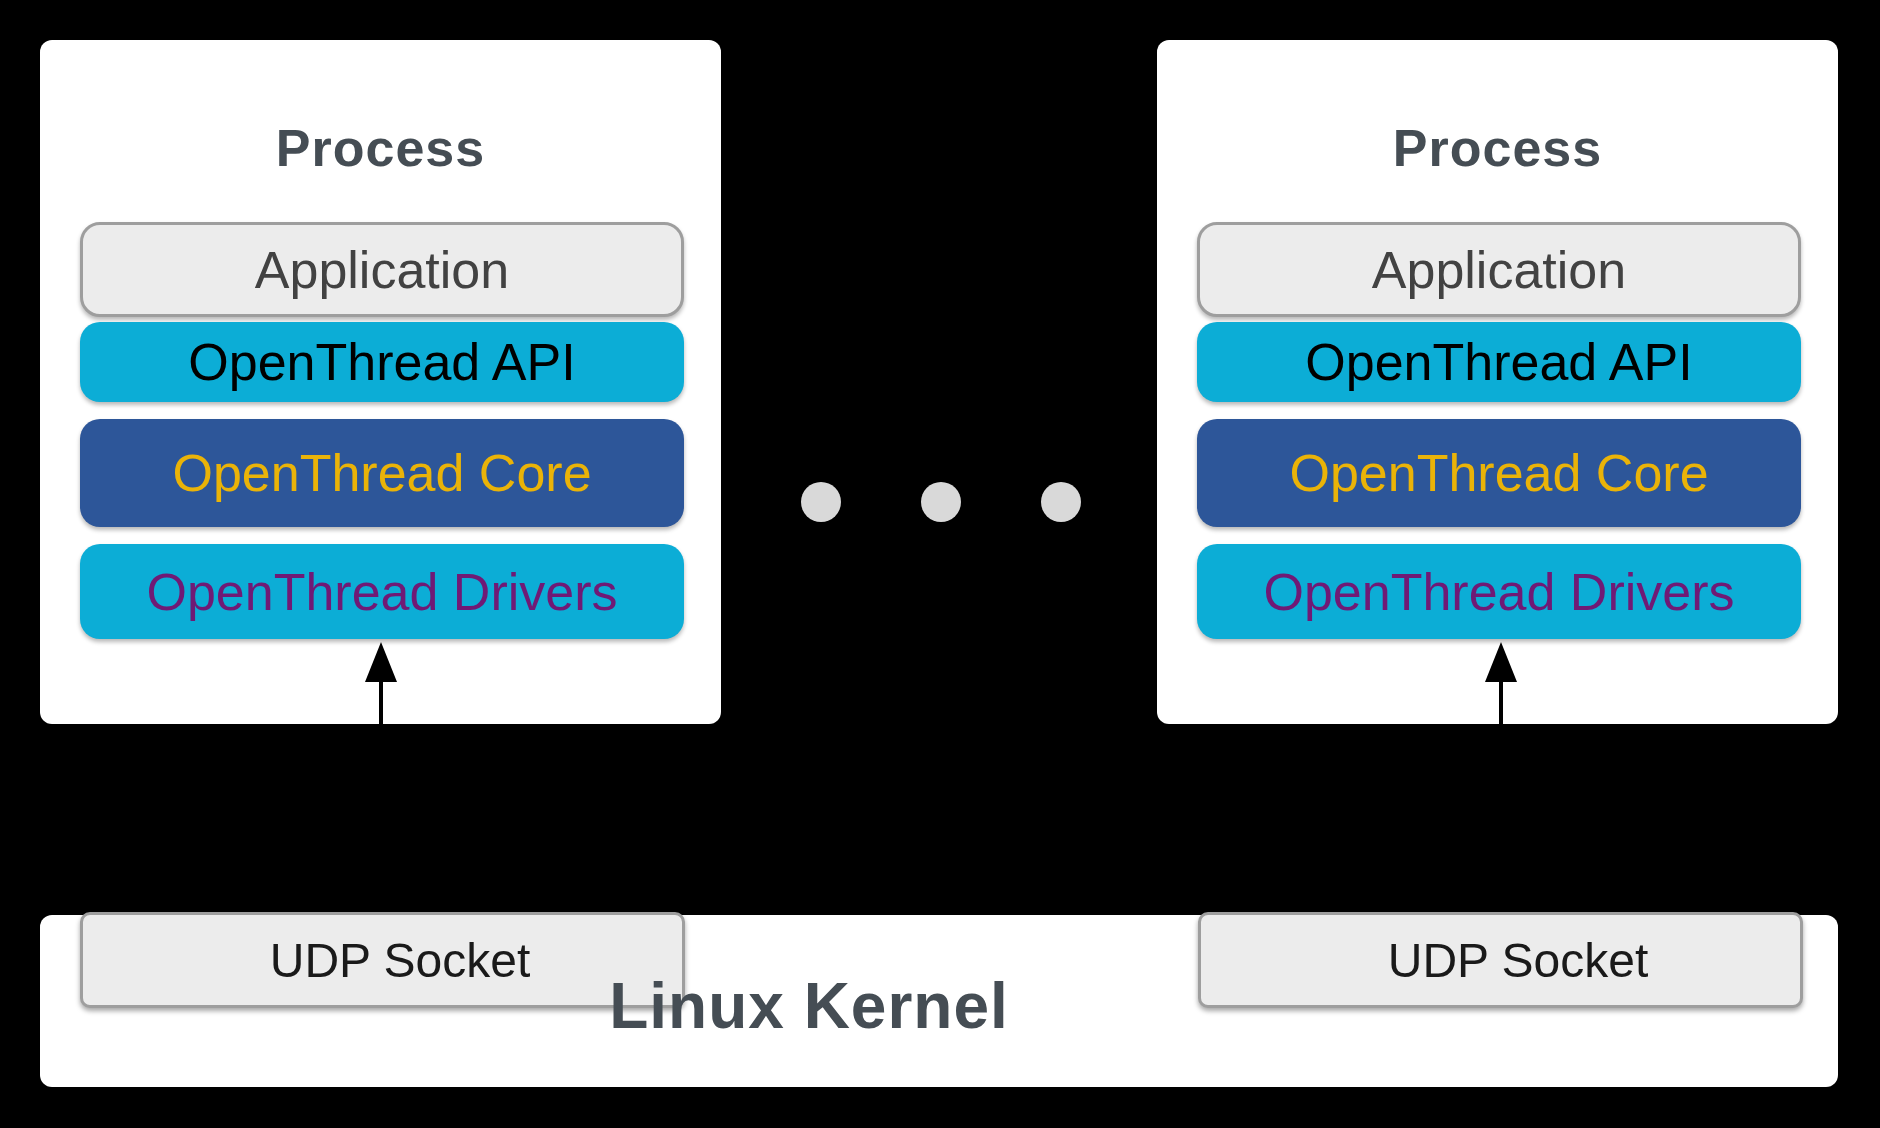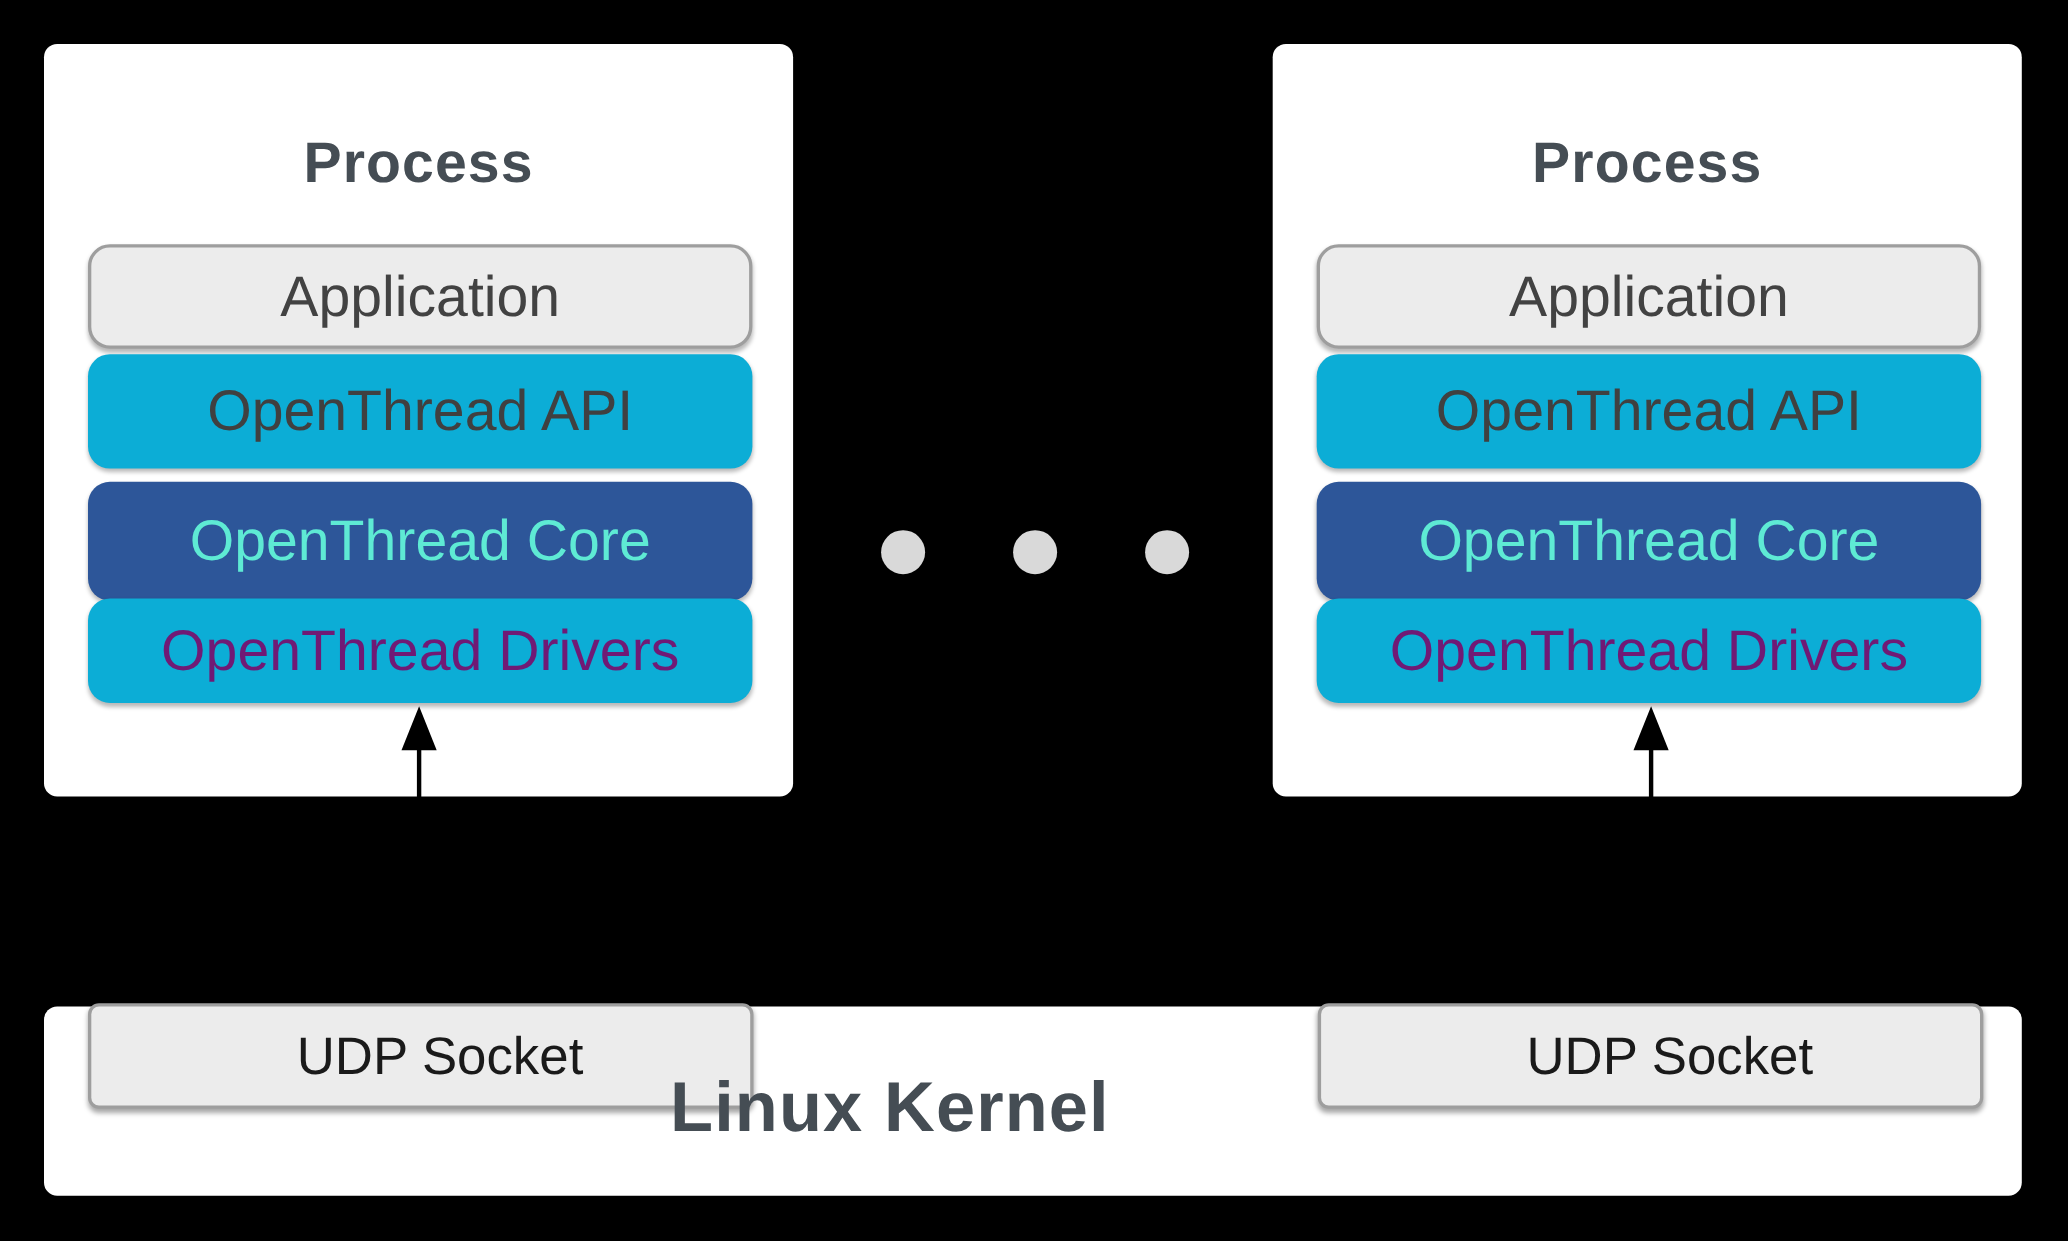--- a/index.html
+++ b/index.html
@@ -26,22 +26,22 @@
     border-radius:20px;display:flex;align-items:center;justify-content:center;
     font-size:52px;box-sizing:border-box;
     box-shadow:0 3px 4px rgba(0,0,0,.28);
   }
   .layer.app{
     top:182px;height:95px;
     background:var(--appgray,#ececec);
     border:3px solid var(--appborder,#9e9e9e);
     color:var(--apptext,#424242);
   }
-  .layer.api{top:282px;height:104px;background:var(--cyan,#0cadd6);color:#404040;}
-  .layer.core{top:398px;height:108px;background:var(--core,#2d5699);color:#5eead4;}
+  .layer.api{top:282px;height:80px;background:var(--cyan,#0cadd6);color:#000000;}
+  .layer.core{top:379px;height:108px;background:var(--core,#2d5699);color:#eab308;}
   .layer.drivers{top:504px;height:95px;background:var(--cyan,#0cadd6);color:#701a75;}
 
   .dot{
     position:absolute;top:482px;width:40px;height:40px;border-radius:50%;
     background:var(--dot,#d9d9d9);
   }
   .dot.d1{left:801px;} .dot.d2{left:921px;} .dot.d3{left:1041px;}
 
   .arrow{position:absolute;}
   .arrow .head{

